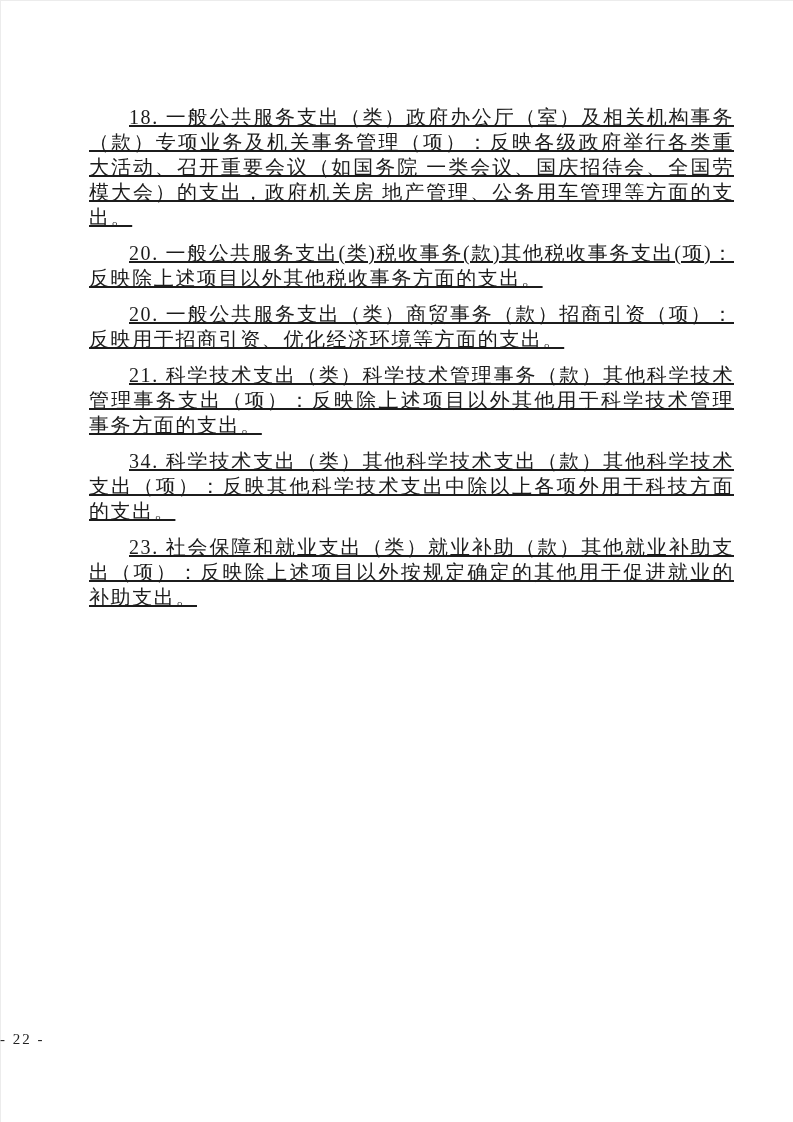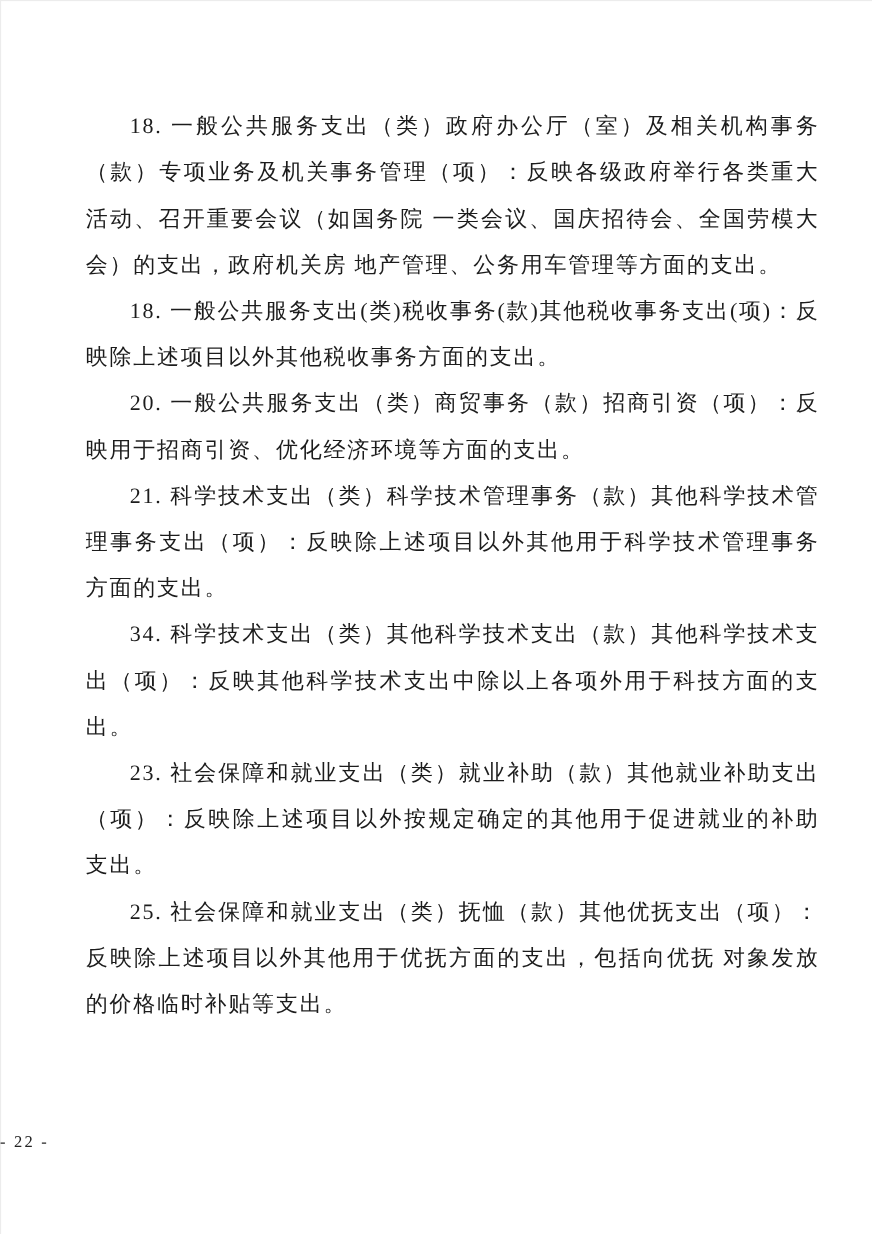--- a/index.html
+++ b/index.html
@@ -31,28 +31,29 @@
     border-left: 1px solid #ececec;
     pointer-events: none;
   }
   .content {
     position: absolute;
     left: 78px;
     top: 94px;
     width: 667px;
   }
   .content p {
-    margin: 0;
+    margin: 11px;
     font-size: 20px;
-    line-height: 42px;
+    line-height: 25px;
     letter-spacing: 1.6px;
     text-align: justify;
     text-justify: inter-ideograph;
     text-indent: 2em;
     word-break: break-all;
+    text-decoration: underline;
   }
   .footer {
     position: absolute;
     left: 0;
     right: 0;
     top: 1031px;
     text-align: left;
     font-size: 15px;
     letter-spacing: 2px;
     color: #222222;
@@ -60,22 +61,21 @@
   }
 </style>
 </head>
 <body>
 
 <div class="page">
   <div class="scan-edge"></div>
 
   <div class="content">
     <p>18. 一般公共服务支出（类）政府办公厅（室）及相关机构事务（款）专项业务及机关事务管理（项）：反映各级政府举行各类重大活动、召开重要会议（如国务院 一类会议、国庆招待会、全国劳模大会）的支出，政府机关房 地产管理、公务用车管理等方面的支出。</p>
-    <p>18. 一般公共服务支出(类)税收事务(款)其他税收事务支出(项)：反映除上述项目以外其他税收事务方面的支出。</p>
+    <p>20. 一般公共服务支出(类)税收事务(款)其他税收事务支出(项)：反映除上述项目以外其他税收事务方面的支出。</p>
     <p>20. 一般公共服务支出（类）商贸事务（款）招商引资（项）：反映用于招商引资、优化经济环境等方面的支出。</p>
     <p>21. 科学技术支出（类）科学技术管理事务（款）其他科学技术管理事务支出（项）：反映除上述项目以外其他用于科学技术管理事务方面的支出。</p>
     <p>34. 科学技术支出（类）其他科学技术支出（款）其他科学技术支出（项）：反映其他科学技术支出中除以上各项外用于科技方面的支出。</p>
     <p>23. 社会保障和就业支出（类）就业补助（款）其他就业补助支出（项）：反映除上述项目以外按规定确定的其他用于促进就业的补助支出。</p>
-    <p>25. 社会保障和就业支出（类）抚恤（款）其他优抚支出（项）：反映除上述项目以外其他用于优抚方面的支出，包括向优抚 对象发放的价格临时补贴等支出。</p>
   </div>
 
   <div class="footer">- 22 -</div>
 </div>
 
 </body></html>

